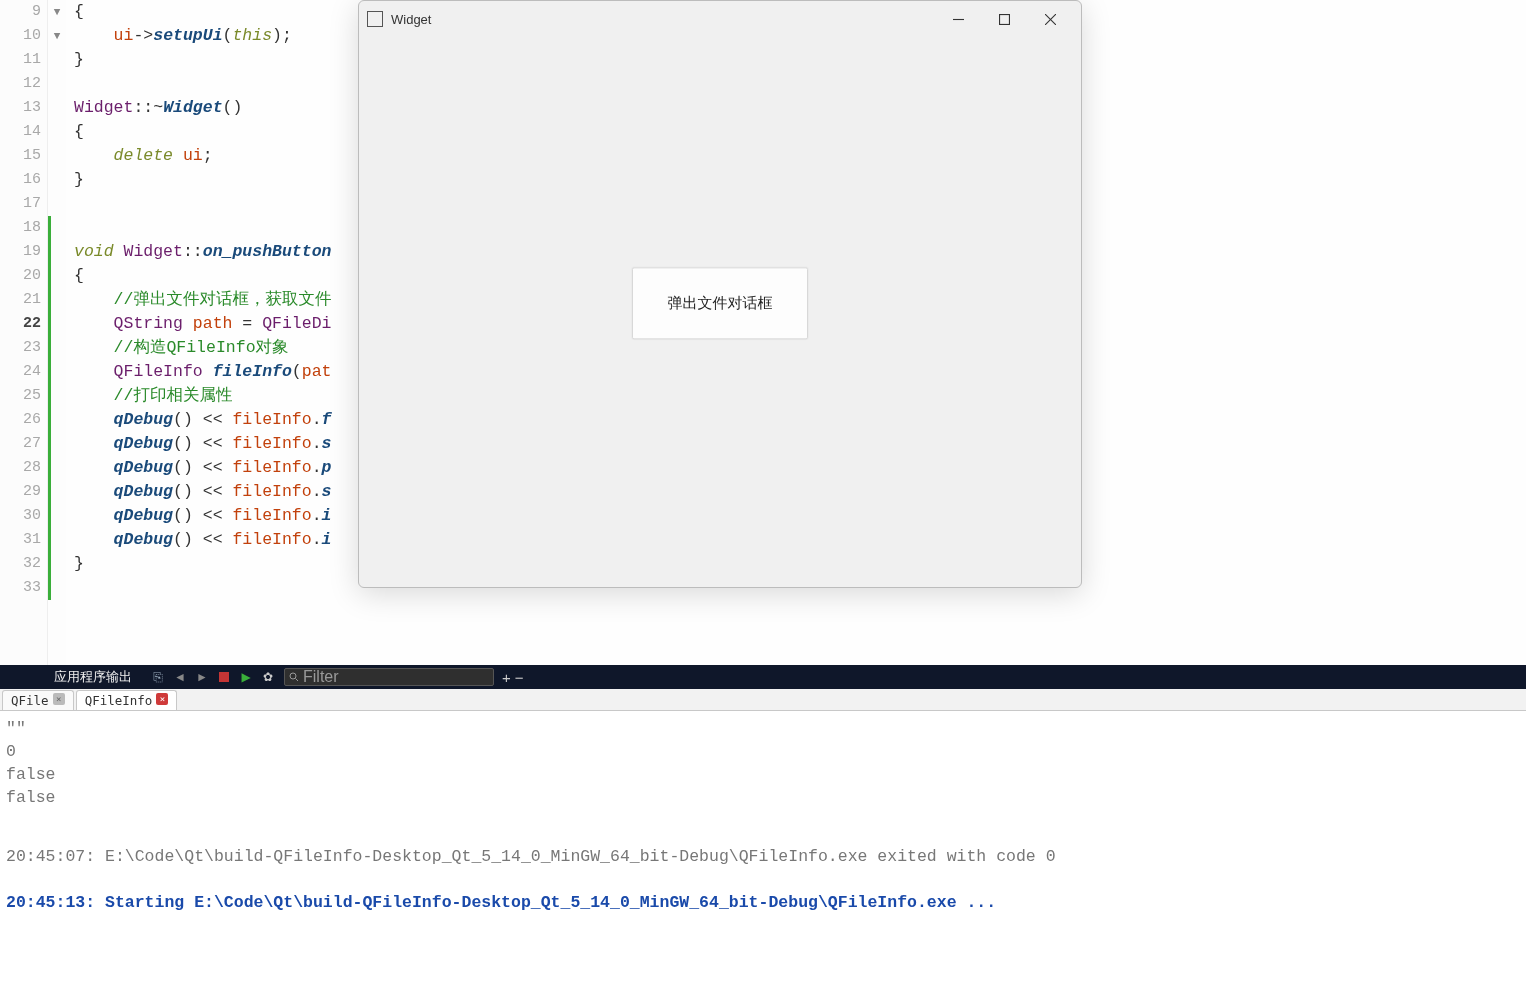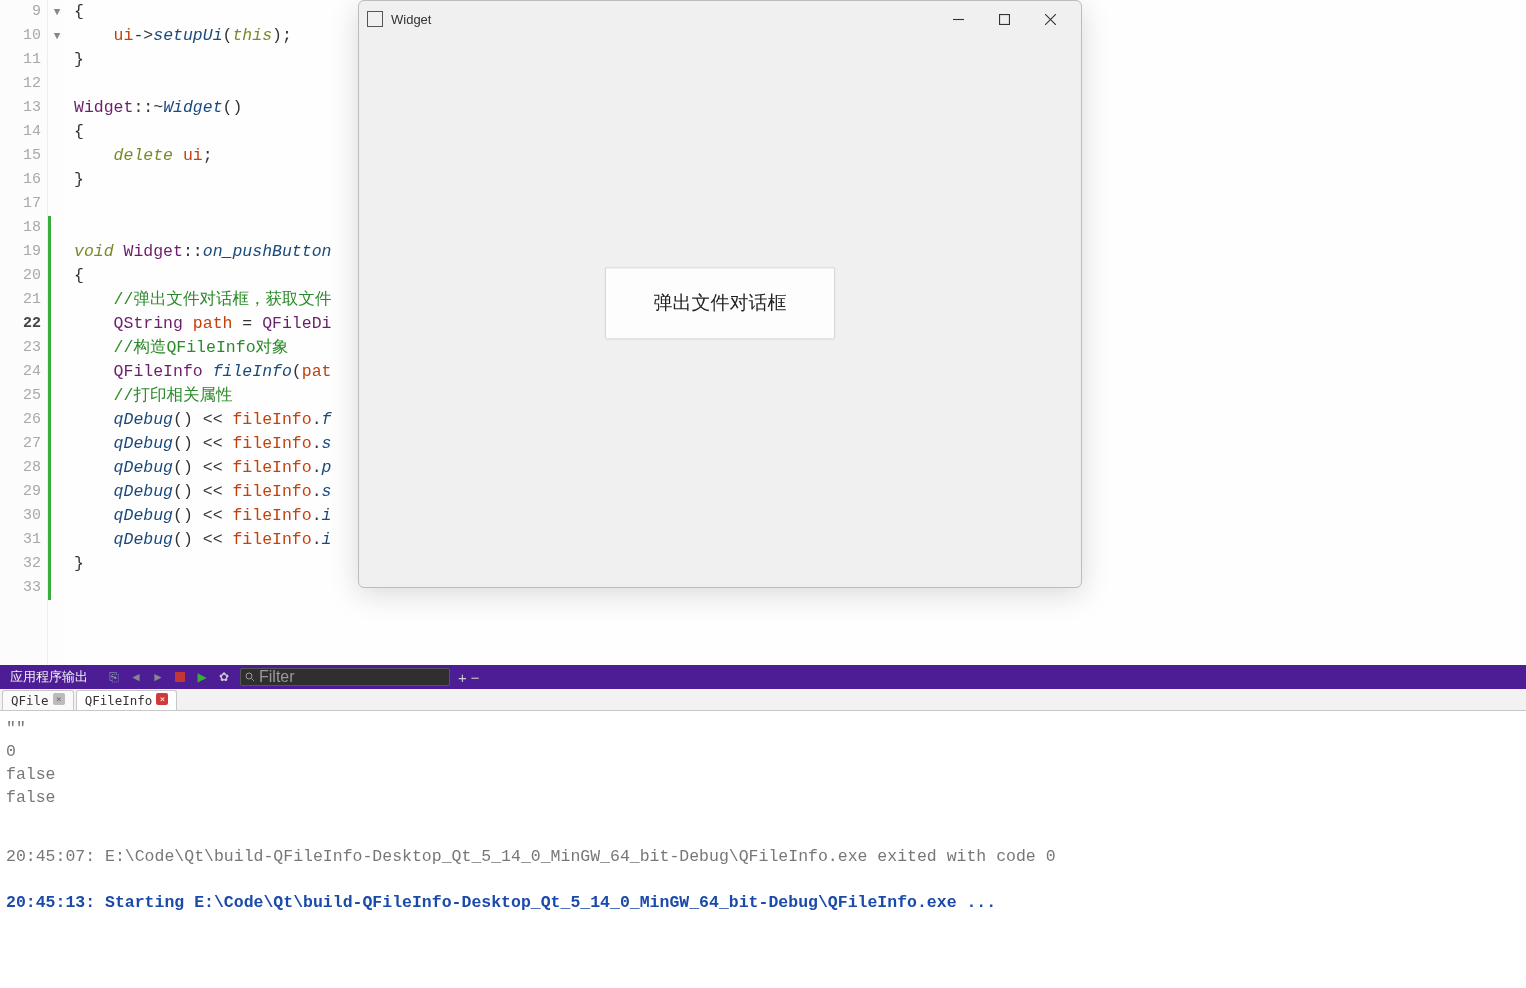--- a/index.html
+++ b/index.html
@@ -6,37 +6,37 @@
 body { font-family:"Consolas","Courier New",monospace; font-size:16px; background:#fefefe; overflow:hidden; width:1526px; height:988px; position:relative; }
 
 
 .editor { position:absolute; top:0; left:0; right:0; height:665px; background:#fefefe; display:flex; }
 .gutter { width:48px; background:#fcfcfc; border-right:1px solid #eee; text-align:right; padding-right:6px; color:#a8a8a8; font-size:15px; line-height:24px; user-select:none; }
 .gutter .cur { color:#444; font-weight:bold; }
 .fold-col { width:18px; background:#fdfdfd; line-height:24px; color:#888; text-align:center; font-size:11px; }
 .code { flex:1; padding-left:8px; line-height:24px; font-size:16.5px; white-space:pre; color:#333; }
 .kw { color:#7a8a2a; font-style:italic; }
 .type { color:#6b1e6b; }
-.func { color:#1a4a7a; font-weight:normal; font-style:italic; }
+.func { color:#1a4a7a; font-weight:bold; font-style:italic; }
 .cmt { color:#2a8a2a; }
 .id { color:#c2410c; }
 .mod-bar { position:absolute; left:48px; width:3px; background:#3aae3a; }
 
 
 .win { position:absolute; left:358px; top:0; width:724px; height:588px; background:#f0f0f0; border:1px solid #bcbcbc; border-radius:6px; box-shadow:0 6px 30px rgba(0,0,0,.15); }
 .titlebar { height:36px; display:flex; align-items:center; padding:0 8px; font-family:"Segoe UI",sans-serif; font-size:13px; color:#333; }
 .titlebar .ico { width:16px; height:16px; border:1.5px solid #555; margin-right:8px; display:inline-block; }
 .titlebar .sp { flex:1; }
 .winbtn { width:46px; height:30px; display:flex; align-items:center; justify-content:center; color:#333; }
 .winbtn svg { width:11px; height:11px; }
 .win-body { position:relative; height:calc(100% - 36px); }
-.center-btn { position:absolute; left:50%; top:50%; transform:translate(-50%,-62%); width:230px; height:72px; background:#fdfdfd; border:1px solid #d8d8d8; border-radius:2px; display:flex; align-items:center; justify-content:center; font-family:"Microsoft YaHei","SimSun",sans-serif; font-size:19px; color:#222; box-shadow:0 0 0 1px rgba(0,0,0,.02); }
+.center-btn { position:absolute; left:50%; top:50%; transform:translate(-50%,-62%); width:176px; height:72px; background:#fdfdfd; border:1px solid #d8d8d8; border-radius:2px; display:flex; align-items:center; justify-content:center; font-family:"Microsoft YaHei","SimSun",sans-serif; font-size:15px; color:#222; box-shadow:0 0 0 1px rgba(0,0,0,.02); }
 
 
-.out-hdr { position:absolute; top:665px; left:0; right:0; height:24px; background:#4c1d95; color:#ddd; display:flex; align-items:center; font-family:"Microsoft YaHei",sans-serif; font-size:13px; }
+.out-hdr { position:absolute; top:665px; left:0; right:0; height:24px; background:#0f172a; color:#ddd; display:flex; align-items:center; font-family:"Microsoft YaHei",sans-serif; font-size:13px;padding-left:44px; }
 .out-hdr .title { padding:0 10px; color:#eee; }
 .out-hdr .icons { display:flex; gap:6px; padding:0 8px; align-items:center; }
 .out-hdr .ic { width:16px; height:16px; display:flex; align-items:center; justify-content:center; font-size:12px; }
 .stop { background:#c43535; width:10px; height:10px; }
 .play { color:#3aae3a; }
 .search { flex:0 0 210px; background:#2f2f2f; border:1px solid #555; height:18px; display:flex; align-items:center; padding:0 4px; color:#999; font-size:16px; border-radius:2px; }
 .search svg{ width:10px; height:10px; margin-right:4px; }
 .plusminus { display:flex; gap:4px; padding:0 8px; color:#ccc; font-size:15px; }
 
 

